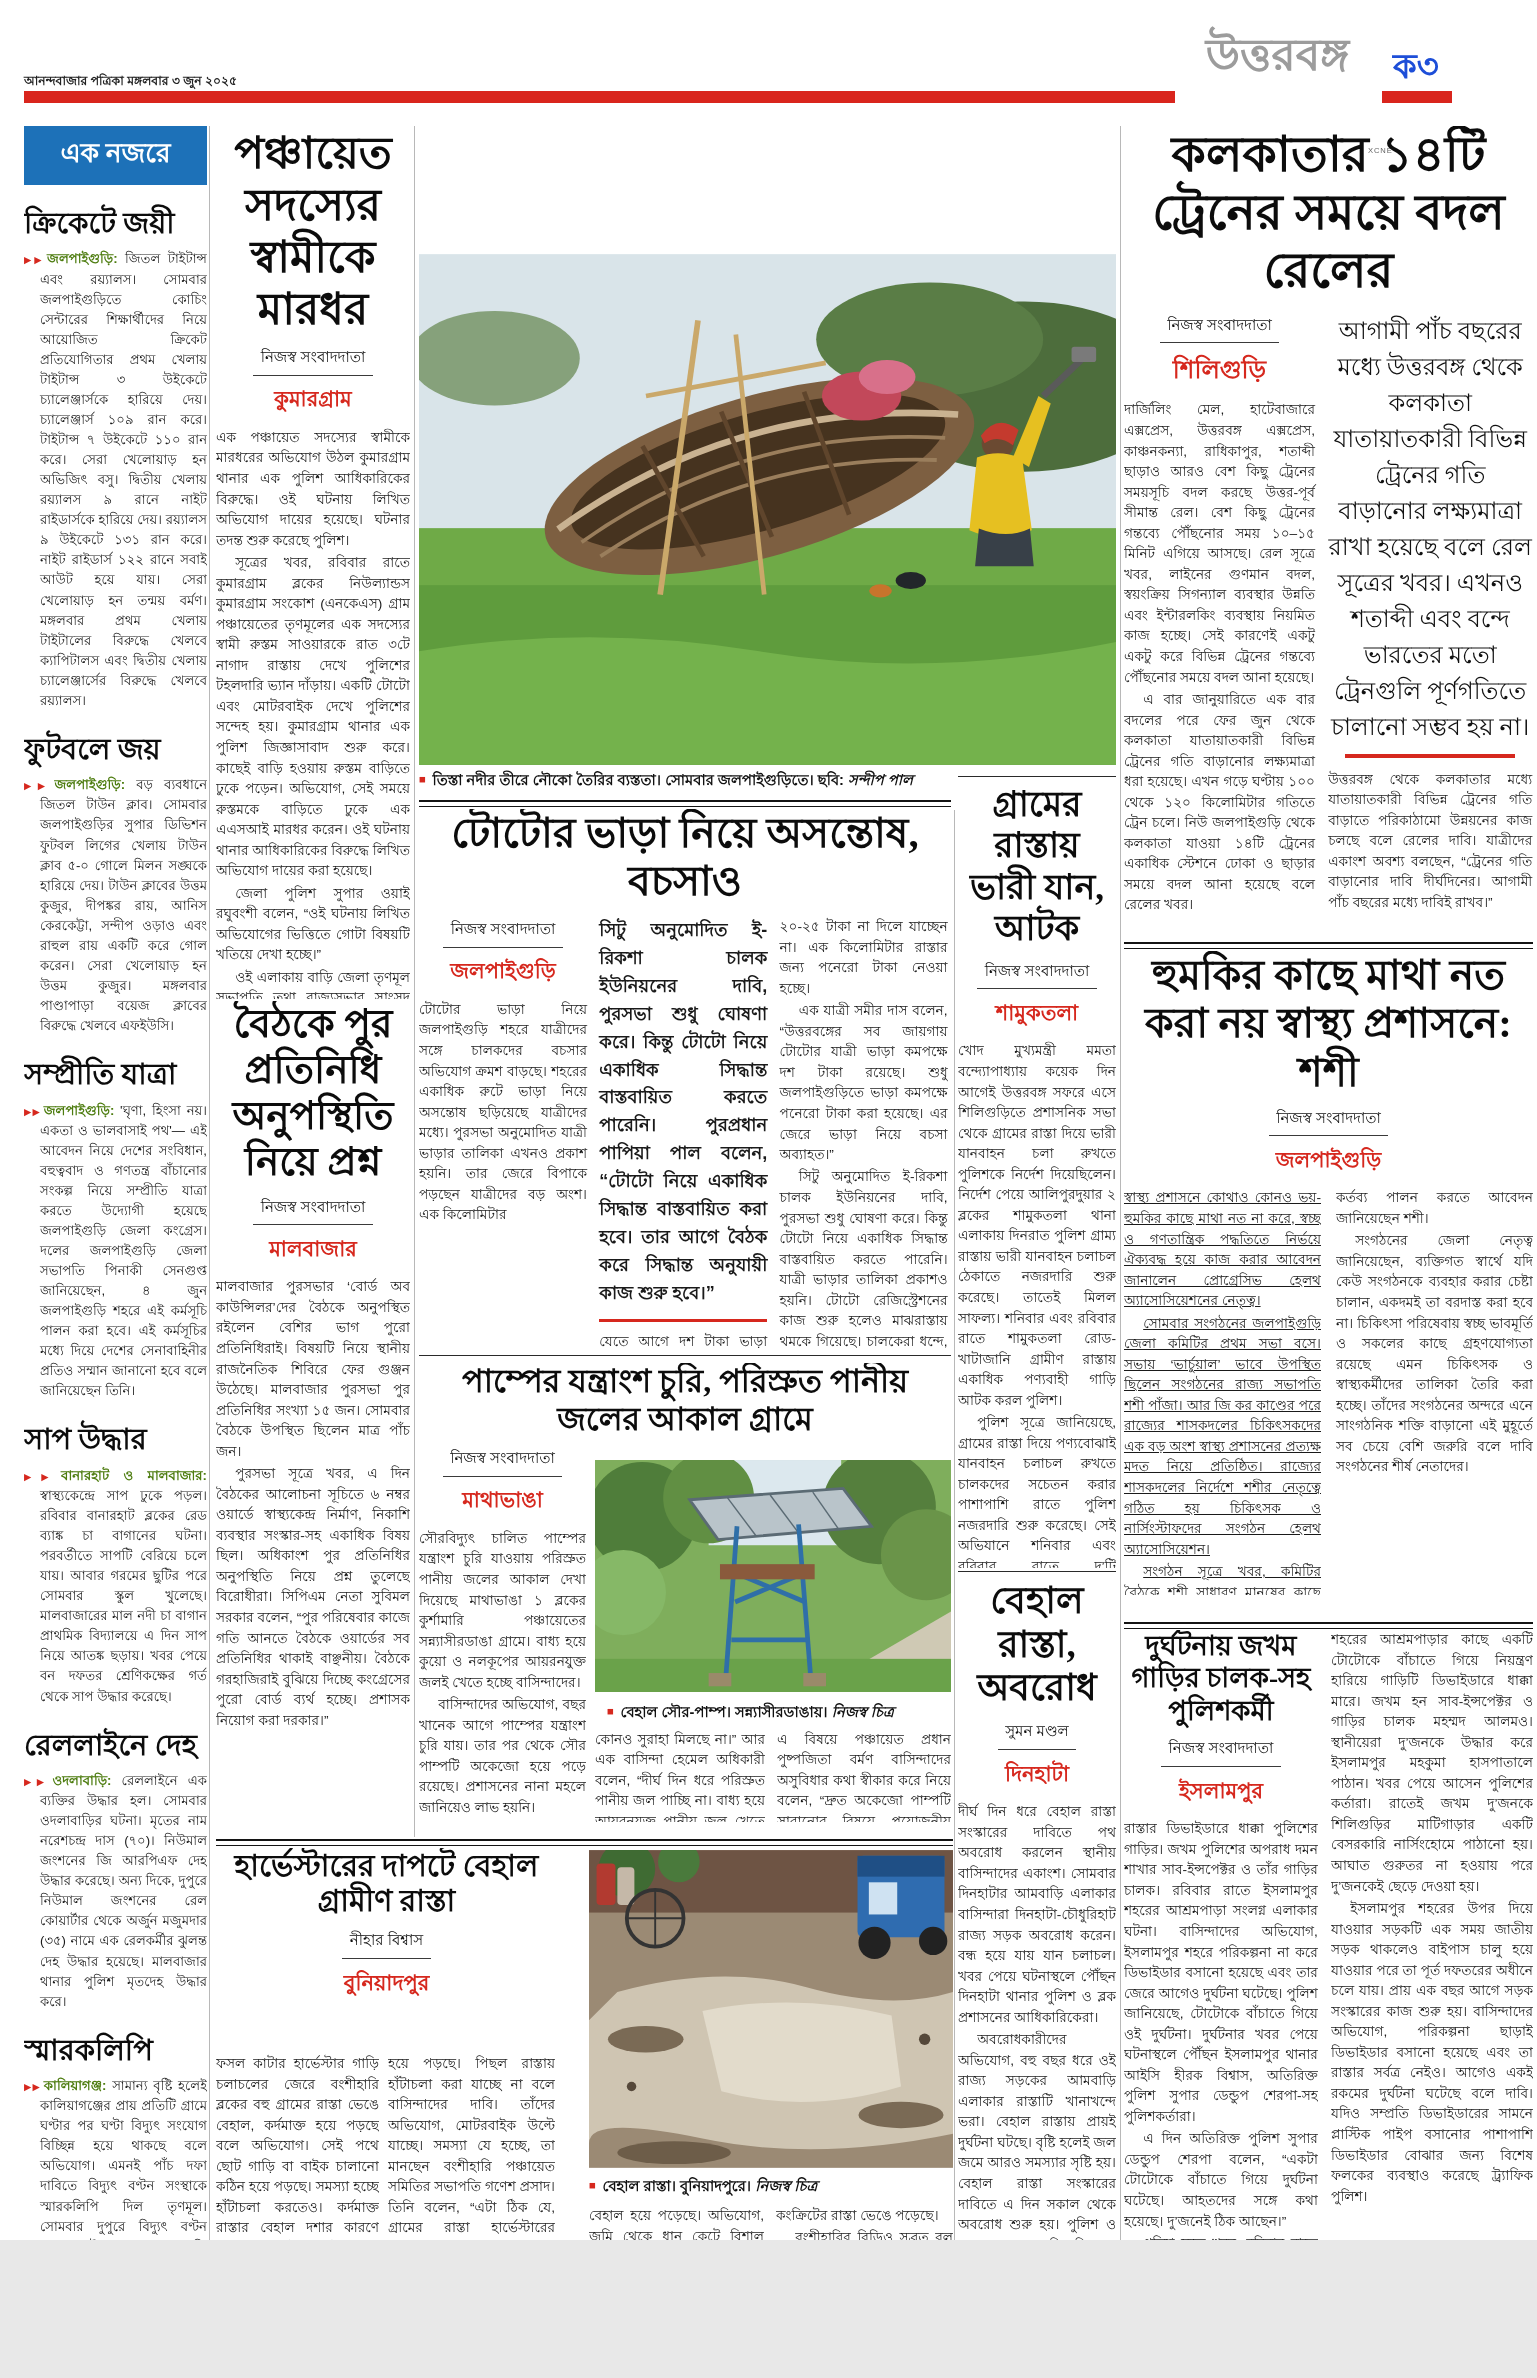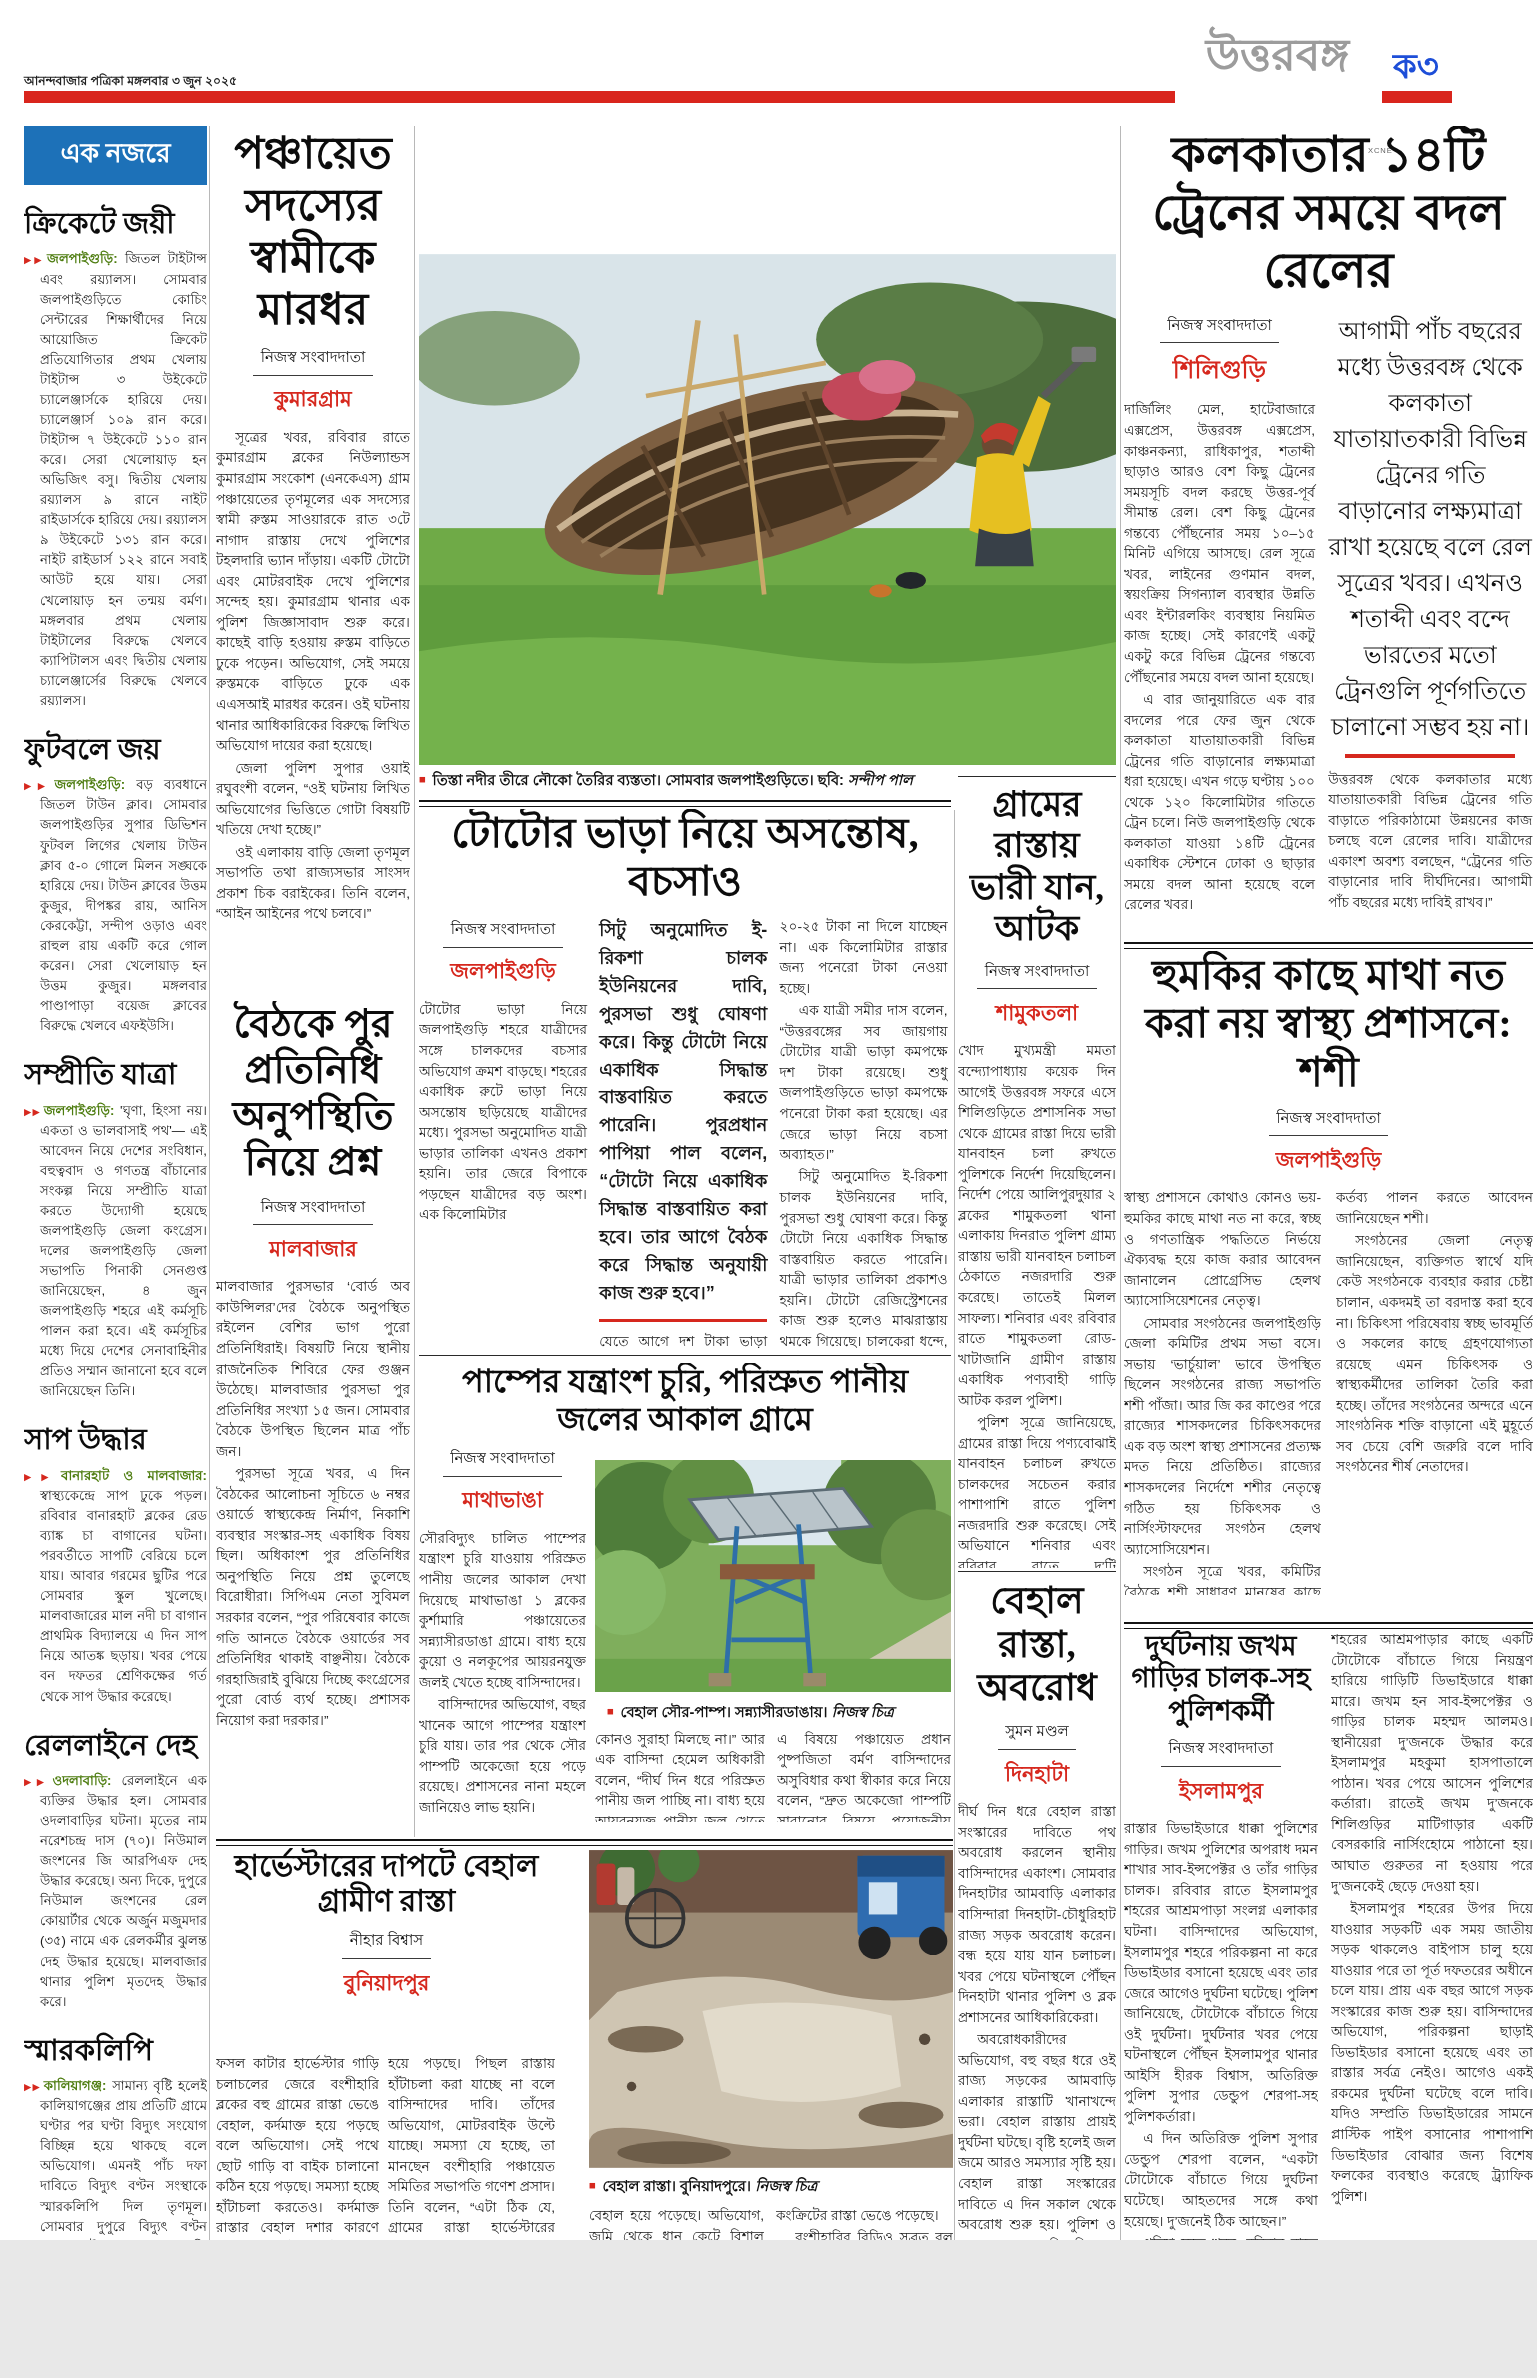--- a/index.html
+++ b/index.html
@@ -89,20 +89,21 @@
       <p><span class="sb-arrows">▶▶</span><span class="sb-loc">কালিয়াগঞ্জ:</span> <span>সামান্য বৃষ্টি হলেই কালিয়াগঞ্জের প্রায় প্রতিটি গ্রামে ঘণ্টার পর ঘণ্টা বিদ্যুৎ সংযোগ বিচ্ছিন্ন হয়ে থাকছে বলে অভিযোগ। এমনই পাঁচ দফা দাবিতে বিদ্যুৎ বণ্টন সংস্থাকে স্মারকলিপি দিল তৃণমূল। সোমবার দুপুরে বিদ্যুৎ বণ্টন সংস্থার স্টেশন ম্যানেজার আলি আহম্মেদের হাতে স্মারকলিপি তুলে দেওয়া হয়। ছিলেন ব্লক তৃণমূল সভাপতি নিতাই বৈশ্য, জেলা পরিষদের সদস্য রামদেব সাহানি প্রমুখ। বিষয়গুলি খতিয়ে দেখে সমাধানের আশ্বাস দেওয়া হয় বিদ্যুৎ বণ্টন সংস্থার তরফে।</span></p>
     </div>
 
   </div>
 
   <div class="art" style="left:216px; top:128px; width:194px; height:871px;">
     <div class="hl" style="font-size:44px;">পঞ্চায়েত সদস্যের স্বামীকে মারধর</div>
     <div class="byline"><span>নিজস্ব সংবাদদাতা</span></div>
     <div class="dateline">কুমারগ্রাম</div>
     <div class="body">
+      <p class="np">এক পঞ্চায়েত সদস্যের স্বামীকে মারধরের অভিযোগ উঠল কুমারগ্রাম থানার এক পুলিশ আধিকারিকের বিরুদ্ধে। ওই ঘটনায় লিখিত অভিযোগ দায়ের হয়েছে। ঘটনার তদন্ত শুরু করেছে পুলিশ।</p>
       <p>সূত্রের খবর, রবিবার রাতে কুমারগ্রাম ব্লকের নিউল্যান্ডস কুমারগ্রাম সংকোশ (এনকেএস) গ্রাম পঞ্চায়েতের তৃণমূলের এক সদস্যের স্বামী রুস্তম সাওয়ারকে রাত ৩টে নাগাদ রাস্তায় দেখে পুলিশের টহলদারি ভ্যান দাঁড়ায়। একটি টোটো এবং মোটরবাইক দেখে পুলিশের সন্দেহ হয়। কুমারগ্রাম থানার এক পুলিশ জিজ্ঞাসাবাদ শুরু করে। কাছেই বাড়ি হওয়ায় রুস্তম বাড়িতে ঢুকে পড়েন। অভিযোগ, সেই সময়ে রুস্তমকে বাড়িতে ঢুকে এক এএসআই মারধর করেন। ওই ঘটনায় থানার আধিকারিকের বিরুদ্ধে লিখিত অভিযোগ দায়ের করা হয়েছে।</p>
       <p>জেলা পুলিশ সুপার ওয়াই রঘুবংশী বলেন, “ওই ঘটনায় লিখিত অভিযোগের ভিত্তিতে গোটা বিষয়টি খতিয়ে দেখা হচ্ছে।”</p>
       <p>ওই এলাকায় বাড়ি জেলা তৃণমূল সভাপতি তথা রাজ্যসভার সাংসদ প্রকাশ চিক বরাইকের। তিনি বলেন, “আইন আইনের পথে চলবে।”</p>
     </div>
   </div>
 
   <div class="art" style="left:216px; top:1001px; width:194px; height:835px;">
     <div class="hl" style="font-size:39px;">বৈঠকে পুর প্রতিনিধি অনুপস্থিতি নিয়ে প্রশ্ন</div>
     <div class="byline"><span>নিজস্ব সংবাদদাতা</span></div>
     <div class="dateline">মালবাজার</div>
@@ -325,21 +326,21 @@
     </div>
   </div>
 
   <div class="drule" style="left:1124px; top:942px; width:409px;"></div>
 
   <div class="art" style="left:1124px; top:951px; width:409px; height:668px;">
     <div class="hl" style="font-size:41px;">হুমকির কাছে মাথা নত করা নয় স্বাস্থ্য প্রশাসনে: শশী</div>
     <div class="byline"><span>নিজস্ব সংবাদদাতা</span></div>
     <div class="dateline">জলপাইগুড়ি</div>
     <div class="cols" style="gap:15px;">
-      <div class="body" style="width:197px; height:407px; overflow:hidden;">
+      <div class="body" style="width:197px; height:407px; overflow:hidden;text-decoration:underline;">
         <p class="np">স্বাস্থ্য প্রশাসনে কোথাও কোনও ভয়-হুমকির কাছে মাথা নত না করে, স্বচ্ছ ও গণতান্ত্রিক পদ্ধতিতে নির্ভয়ে ঐক্যবদ্ধ হয়ে কাজ করার আবেদন জানালেন প্রোগ্রেসিভ হেলথ অ্যাসোসিয়েশনের নেতৃত্ব।</p>
         <p>সোমবার সংগঠনের জলপাইগুড়ি জেলা কমিটির প্রথম সভা বসে। সভায় ‘ভার্চুয়াল’ ভাবে উপস্থিত ছিলেন সংগঠনের রাজ্য সভাপতি শশী পাঁজা। আর জি কর কাণ্ডের পরে রাজ্যের শাসকদলের চিকিৎসকদের এক বড় অংশ স্বাস্থ্য প্রশাসনের প্রত্যক্ষ মদত নিয়ে প্রতিষ্ঠিত। রাজ্যের শাসকদলের নির্দেশে শশীর নেতৃত্বে গঠিত হয় চিকিৎসক ও নার্সিংস্টাফদের সংগঠন হেলথ অ্যাসোসিয়েশন।</p>
         <p>সংগঠন সূত্রে খবর, কমিটির বৈঠকে শশী সাধারণ মানুষের কাছে স্বাস্থ্য পরিষেবার সুযোগ আরও বেশি করে পৌঁছে দিতে সদস্যদের আহ্বান জানান। সদস্যরা সকলেই জানিয়েছেন, এই ক্ষেত্রে কোনও ভয়-হুমকির কাছে মাথানত না করে ঐক্যবদ্ধ হয়ে কাজ করতে চান। রাজ্য সরকার স্বাস্থ্য প্রশাসনের স্বচ্ছতা নিশ্চিত করতে নির্দেশ দিয়েছে। নির্ভয়ে সকলে নিজেদের দায়িত্ব ও</p>
       </div>
       <div class="body" style="width:197px; height:407px; overflow:hidden;">
         <p class="np">কর্তব্য পালন করতে আবেদন জানিয়েছেন শশী।</p>
         <p>সংগঠনের জেলা নেতৃত্ব জানিয়েছেন, ব্যক্তিগত স্বার্থে যদি কেউ সংগঠনকে ব্যবহার করার চেষ্টা চালান, একদমই তা বরদাস্ত করা হবে না। চিকিৎসা পরিষেবায় স্বচ্ছ ভাবমূর্তি ও সকলের কাছে গ্রহণযোগ্যতা রয়েছে এমন চিকিৎসক ও স্বাস্থ্যকর্মীদের তালিকা তৈরি করা হচ্ছে। তাঁদের সংগঠনের অন্দরে এনে সাংগঠনিক শক্তি বাড়ানো এই মুহূর্তে সব চেয়ে বেশি জরুরি বলে দাবি সংগঠনের শীর্ষ নেতাদের।</p>
       </div>
     </div>
   </div>

